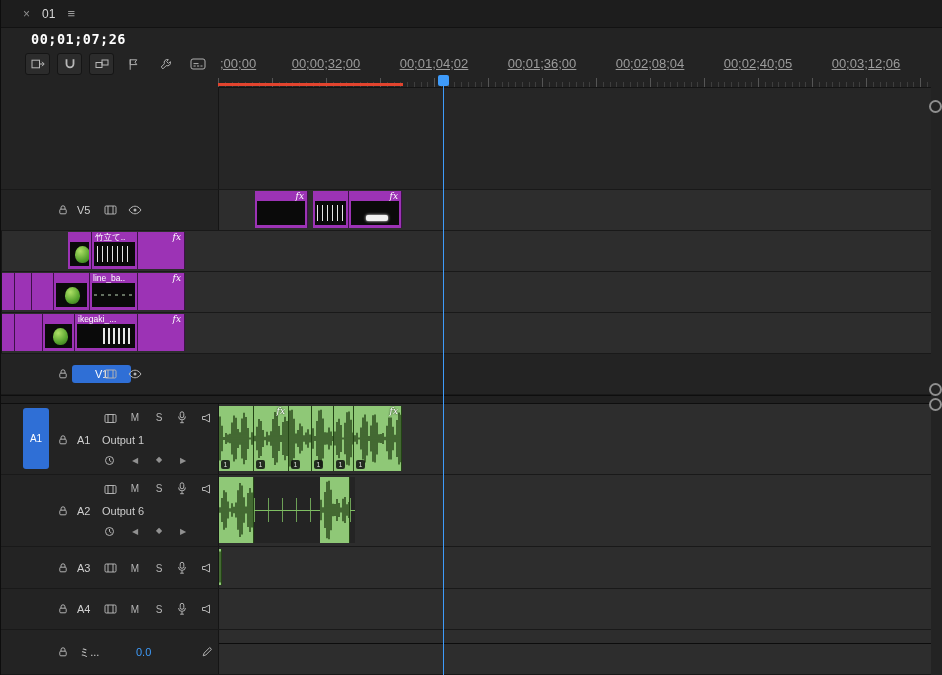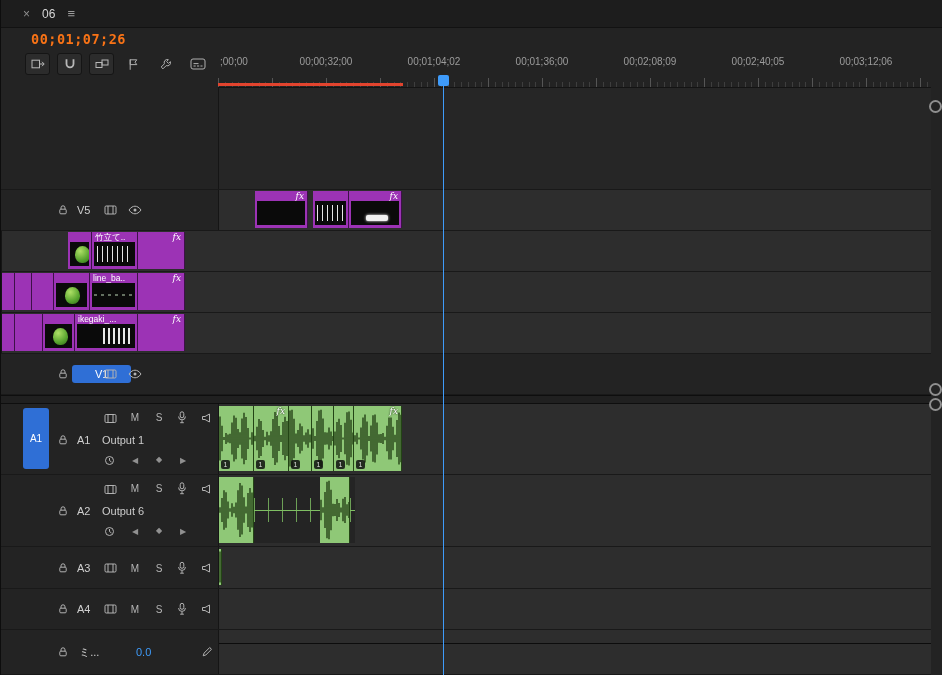--- a/index.html
+++ b/index.html
@@ -5,30 +5,30 @@
   html,body{margin:0;padding:0;background:#111;}
   .panel{position:relative;width:942px;height:675px;background:#232323;overflow:hidden;
          font-family:"Liberation Sans",sans-serif;box-sizing:border-box;border-left:1px solid #0d0d0d;}
   
   .tab-bar{position:absolute;left:0;top:0;width:100%;height:28px;background:#1d1d1d;
            border-bottom:1px solid #121212;display:flex;align-items:center;gap:12px;padding-left:22px;box-sizing:border-box;}
   .tab-close{color:#8f8f8f;font-size:12px;cursor:default;}
   .tab-title{color:#d6d6d6;font-size:12px;}
   .tab-menu{color:#9a9a9a;font-size:13px;}
   
-  .timecode{position:absolute;left:30px;top:31px;color:#f97316;font-size:13.5px;font-weight:bold;
+  .timecode{position:absolute;left:30px;top:31px;color:#ffffff;font-size:13.5px;font-weight:bold;
             font-family:"DejaVu Sans Mono",monospace;letter-spacing:.5px;}
   
   .toolbar{position:absolute;left:24px;top:53px;display:flex;gap:7px;align-items:center;}
   .tb-btn{width:25px;height:22px;background:#2c2c2c;border:1px solid #151515;border-radius:3px;
           display:flex;align-items:center;justify-content:center;color:#b8b8b8;padding:0;}
   .tb-ic{width:25px;height:22px;display:flex;align-items:center;justify-content:center;color:#b0b0b0;}
   
   .ruler{position:absolute;left:217px;top:53px;width:713px;height:35px;border-bottom:1px solid #141414;box-sizing:border-box;}
-  .rlabel{position:absolute;top:3px;font-size:10px;color:#9c9c9c;transform:translateX(-50%);white-space:nowrap;}
+  .rlabel{position:absolute;top:3px;font-size:13px;color:#9c9c9c;transform:translateX(-50%);white-space:nowrap;text-decoration:underline;}
   .rlabel.first{transform:none;}
   .ticks-minor{position:absolute;bottom:0;left:0;right:0;height:5px;
       background:repeating-linear-gradient(90deg,#3e3e3e 0 1px,transparent 1px 6.75px);}
   .ticks-major{position:absolute;bottom:0;left:0;right:0;height:9px;
       background:repeating-linear-gradient(90deg,#555 0 1px,transparent 1px 54px);}
   .work-bar{position:absolute;left:0;bottom:1px;height:3px;background:#e2442e;}
   
   .tracks{position:absolute;left:0;top:88px;width:930px;height:587px;background:#232323;}
   .row{position:absolute;left:0;width:930px;display:flex;box-sizing:border-box;border-bottom:1px solid #191919;}
   .hdr{position:relative;width:217px;background:#232323;flex:none;}
@@ -137,21 +137,21 @@
         <rect x="1" y="1" width="14" height="10" rx="2" fill="none" stroke="currentColor"></rect>
         <path d="M3.5 8h2.2M7 8h2.2M10.5 8h2M3.5 5.6h5" stroke="currentColor"></path>
       </symbol>
   </defs>
 </svg>
 
 <div class="panel">
 
   <div class="tab-bar">
     <span class="tab-close">×</span>
-    <span class="tab-title">06</span>
+    <span class="tab-title">01</span>
     <span class="tab-menu">≡</span>
   </div>
 
   <div class="timecode">00;01;07;26</div>
 
   <div class="toolbar">
     <button class="tb-btn">
         <svg width="14" height="12">
           <use href="#i-nest"></use>
         </svg>
@@ -182,21 +182,21 @@
         </svg>
       </span>
   </div>
 
   <div class="ruler">
     <div id="ruler-labels">
         <span class="rlabel first" style="left: 2px;">;00;00</span>
         <span class="rlabel" style="left: 108px;">00;00;32;00</span>
         <span class="rlabel" style="left: 216px;">00;01;04;02</span>
         <span class="rlabel" style="left: 324px;">00;01;36;00</span>
-        <span class="rlabel" style="left: 432px;">00;02;08;09</span>
+        <span class="rlabel" style="left: 432px;">00;02;08;04</span>
         <span class="rlabel" style="left: 540px;">00;02;40;05</span>
         <span class="rlabel" style="left: 648px;">00;03;12;06</span>
       </div>
     <div class="ticks-minor"></div>
     <div class="ticks-major"></div>
     <div class="work-bar" style="width: 185px;"></div>
   </div>
 
   <div class="tracks">
 

